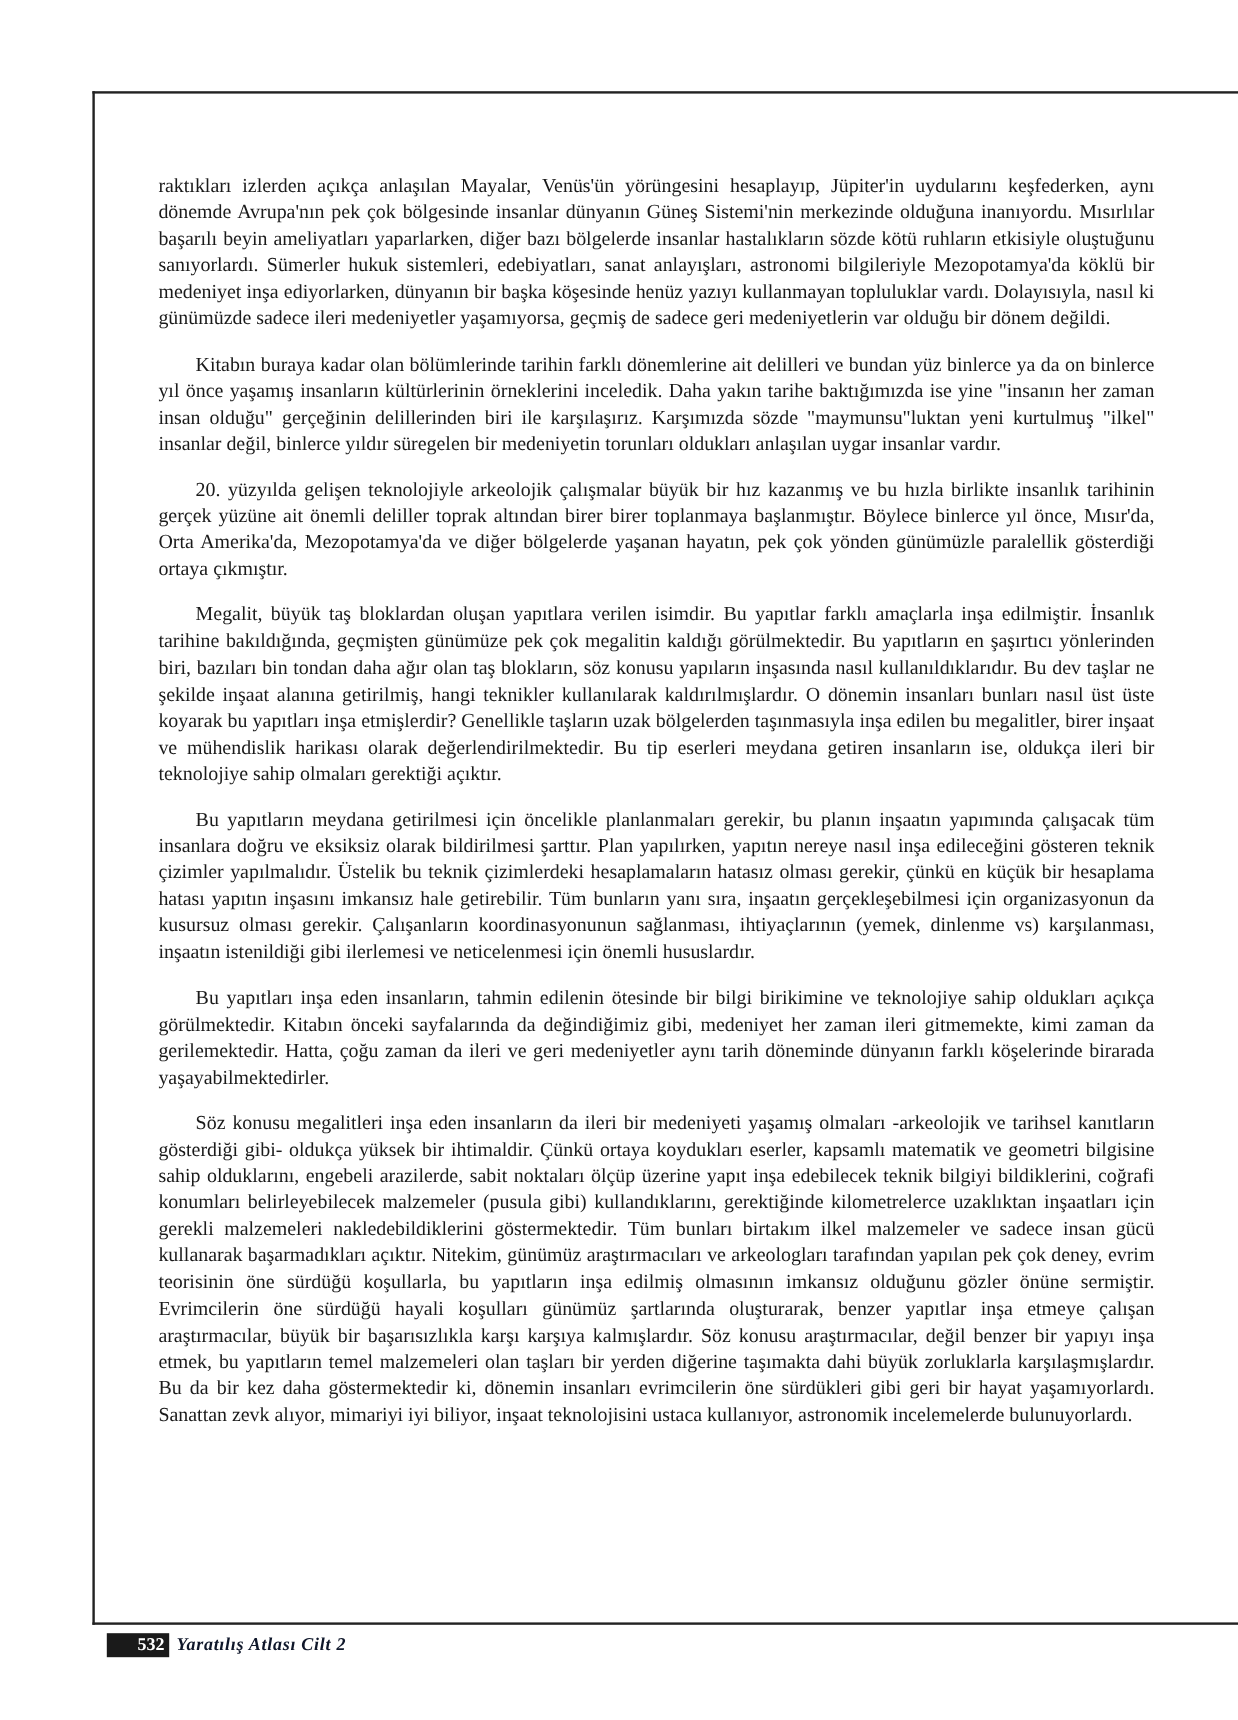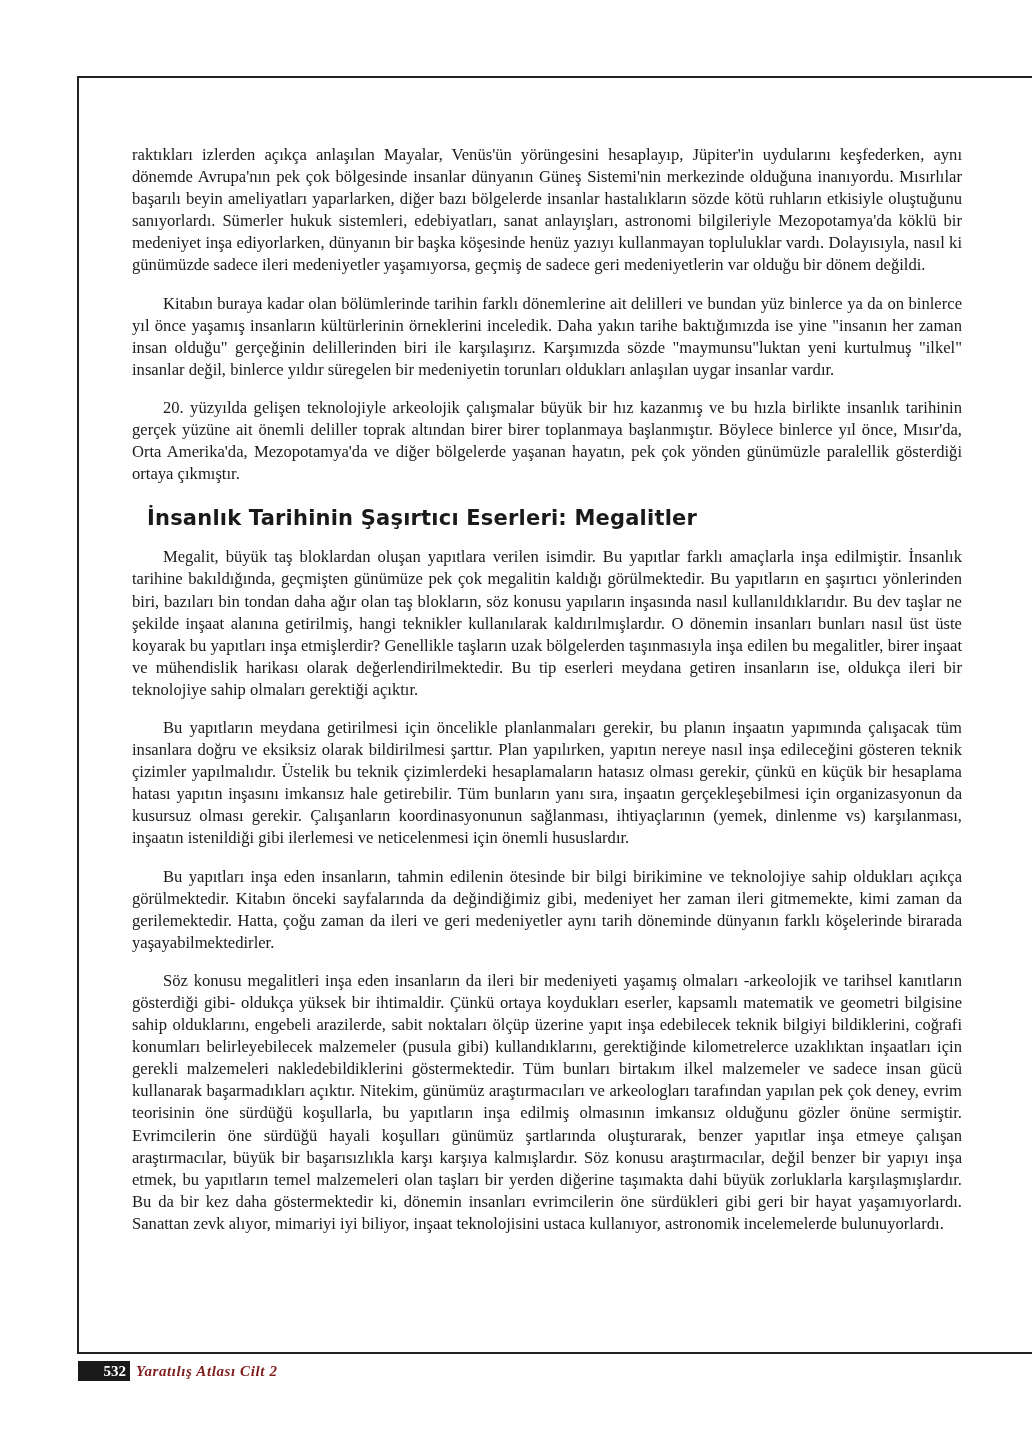--- a/index.html
+++ b/index.html
@@ -6,37 +6,36 @@
   body { width: 1032px; height: 1433px; position: relative; overflow: hidden;
          font-family: "DejaVu Serif", "Liberation Serif", serif; color: #1a1a1a; }
   .frame { position: absolute; left: 77px; top: 76px; width: 960px; height: 1278px;
            border-top: 2px solid #222; border-left: 2px solid #222; border-bottom: 2px solid #222; box-sizing: border-box; }
   .content { position: absolute; left: 116px; top: 128px; width: 862px; }
   .para { margin: 16px; font-family: "Liberation Serif", serif; font-size: 16.6px; line-height: 22.1px;
           text-align: justify; text-indent: 31px; hyphens: manual; }
   .para.noindent { text-indent: 0; }
   .heading { margin: 21px 0 10px 31px; font-family: "DejaVu Sans", "Liberation Sans", sans-serif;
              font-weight: bold; font-size: 21px; letter-spacing: 0.2px; color: #1a1a1a; }
-  .footer { position: absolute; left: 78px; top: 1361px; display: flex; align-items: center; height: 20px; }
+  .footer { position: absolute; left: 89px; top: 1361px; display: flex; align-items: center; height: 20px; }
   .page-num { background: #1a1a1a; color: #fff; font-family: "Liberation Serif", serif; font-weight: bold;
               font-size: 15px; width: 52px; height: 20px; line-height: 20px; text-align: right; padding-right: 4px; box-sizing: border-box; }
   .book-title { margin-left: 6px; font-family: "Liberation Serif", serif; font-style: italic; font-weight: bold;
-                font-size: 15px; letter-spacing: 0.6px; color: #7f1d1d; }
+                font-size: 15px; letter-spacing: 0.6px; color: #0f172a; }
 </style>
 </head>
 <body>
 
 <div class="frame"></div>
 
 <div class="content">
   <p class="para noindent">raktıkları izlerden açıkça anlaşılan Mayalar, Venüs'ün yörüngesini hesaplayıp, Jüpiter'in uydularını keşfederken, aynı dönemde Avrupa'nın pek çok bölgesinde insanlar dünyanın Güneş Sistemi'nin merkezinde olduğuna inanı­yordu. Mısırlılar başarılı beyin ameliyatları yaparlarken, diğer bazı bölgelerde insanlar hastalıkların sözde kötü ruhların etkisiyle oluştuğunu sanıyorlardı. Sümerler hukuk sistemleri, edebiyatları, sanat anlayışları, astronomi bilgileriyle Mezopotamya'da köklü bir medeniyet inşa ediyorlarken, dünyanın bir başka köşesinde henüz yazıyı kullanmayan topluluklar vardı. Dolayısıyla, nasıl ki günümüzde sadece ileri medeniyetler yaşamıyorsa, geçmiş de sadece geri medeniyetlerin var olduğu bir dönem değildi.</p>
   <p class="para">Kitabın buraya kadar olan bölümlerinde tarihin farklı dönemlerine ait delilleri ve bundan yüz binlerce ya da on binlerce yıl önce yaşamış insanların kültürlerinin örneklerini inceledik. Daha yakın tarihe baktığımızda ise yi­ne "insanın her zaman insan olduğu" gerçeğinin delillerinden biri ile karşılaşırız. Karşımızda sözde "maymun­su"luktan yeni kurtulmuş "ilkel" insanlar değil, binlerce yıldır süregelen bir medeniyetin torunları oldukları an­laşılan uygar insanlar vardır.</p>
   <p class="para">20. yüzyılda gelişen teknolojiyle arkeolojik çalışmalar büyük bir hız kazanmış ve bu hızla birlikte insanlık ta­rihinin gerçek yüzüne ait önemli deliller toprak altından birer birer toplanmaya başlanmıştır. Böylece binlerce yıl önce, Mısır'da, Orta Amerika'da, Mezopotamya'da ve diğer bölgelerde yaşanan hayatın, pek çok yönden günü­müzle paralellik gösterdiği ortaya çıkmıştır.</p>
 
-  <h2 class="heading">İnsanlık Tarihinin Şaşırtıcı Eserleri: Megalitler</h2>
 
   <p class="para">Megalit, büyük taş bloklardan oluşan yapıtlara verilen isimdir. Bu yapıtlar farklı amaçlarla inşa edilmiştir. İn­sanlık tarihine bakıldığında, geçmişten günümüze pek çok megalitin kaldığı görülmektedir. Bu yapıtların en şa­şırtıcı yönlerinden biri, bazıları bin tondan daha ağır olan taş blokların, söz konusu yapıların inşasında nasıl kul­lanıldıklarıdır. Bu dev taşlar ne şekilde inşaat alanına getirilmiş, hangi teknikler kullanılarak kaldırılmışlardır. O dönemin insanları bunları nasıl üst üste koyarak bu yapıtları inşa etmişlerdir? Genellikle taşların uzak bölgeler­den taşınmasıyla inşa edilen bu megalitler, birer inşaat ve mühendislik harikası olarak değerlendirilmektedir. Bu tip eserleri meydana getiren insanların ise, oldukça ileri bir teknolojiye sahip olmaları gerektiği açıktır.</p>
   <p class="para">Bu yapıtların meydana getirilmesi için öncelikle planlanmaları gerekir, bu planın inşaatın yapımında çalışa­cak tüm insanlara doğru ve eksiksiz olarak bildirilmesi şarttır. Plan yapılırken, yapıtın nereye nasıl inşa edilece­ğini gösteren teknik çizimler yapılmalıdır. Üstelik bu teknik çizimlerdeki hesaplamaların hatasız olması gerekir, çünkü en küçük bir hesaplama hatası yapıtın inşasını imkansız hale getirebilir. Tüm bunların yanı sıra, inşaatın gerçekleşebilmesi için organizasyonun da kusursuz olması gerekir. Çalışanların koordinasyonunun sağlanması, ihtiyaçlarının (yemek, dinlenme vs) karşılanması, inşaatın istenildiği gibi ilerlemesi ve neticelenmesi için önemli hususlardır.</p>
   <p class="para">Bu yapıtları inşa eden insanların, tahmin edilenin ötesinde bir bilgi birikimine ve teknolojiye sahip oldukla­rı açıkça görülmektedir. Kitabın önceki sayfalarında da değindiğimiz gibi, medeniyet her zaman ileri gitmemek­te, kimi zaman da gerilemektedir. Hatta, çoğu zaman da ileri ve geri medeniyetler aynı tarih döneminde dünya­nın farklı köşelerinde birarada yaşayabilmektedirler.</p>
   <p class="para">Söz konusu megalitleri inşa eden insanların da ileri bir medeniyeti yaşamış olmaları -arkeolojik ve tarihsel kanıtların gösterdiği gibi- oldukça yüksek bir ihtimaldir. Çünkü ortaya koydukları eserler, kapsamlı matematik ve geometri bilgisine sahip olduklarını, engebeli arazilerde, sabit noktaları ölçüp üzerine yapıt inşa edebilecek teknik bilgiyi bildiklerini, coğrafi konumları belirleyebilecek malzemeler (pusula gibi) kullandıklarını, gerekti­ğinde kilometrelerce uzaklıktan inşaatları için gerekli malzemeleri nakledebildiklerini göstermektedir. Tüm bun­ları birtakım ilkel malzemeler ve sadece insan gücü kullanarak başarmadıkları açıktır. Nitekim, günümüz araş­tırmacıları ve arkeologları tarafından yapılan pek çok deney, evrim teorisinin öne sürdüğü koşullarla, bu yapıt­ların inşa edilmiş olmasının imkansız olduğunu gözler önüne sermiştir. Evrimcilerin öne sürdüğü hayali koşul­ları günümüz şartlarında oluşturarak, benzer yapıtlar inşa etmeye çalışan araştırmacılar, büyük bir başarısızlık­la karşı karşıya kalmışlardır. Söz konusu araştırmacılar, değil benzer bir yapıyı inşa etmek, bu yapıtların temel malzemeleri olan taşları bir yerden diğerine taşımakta dahi büyük zorluklarla karşılaşmışlardır. Bu da bir kez da­ha göstermektedir ki, dönemin insanları evrimcilerin öne sürdükleri gibi geri bir hayat yaşamıyorlardı. Sanattan zevk alıyor, mimariyi iyi biliyor, inşaat teknolojisini ustaca kullanıyor, astronomik incelemelerde bulunuyorlardı.</p>
 </div>
 
 <div class="footer">
   <div class="page-num">532</div>
   <div class="book-title">Yaratılış Atlası Cilt 2</div>

